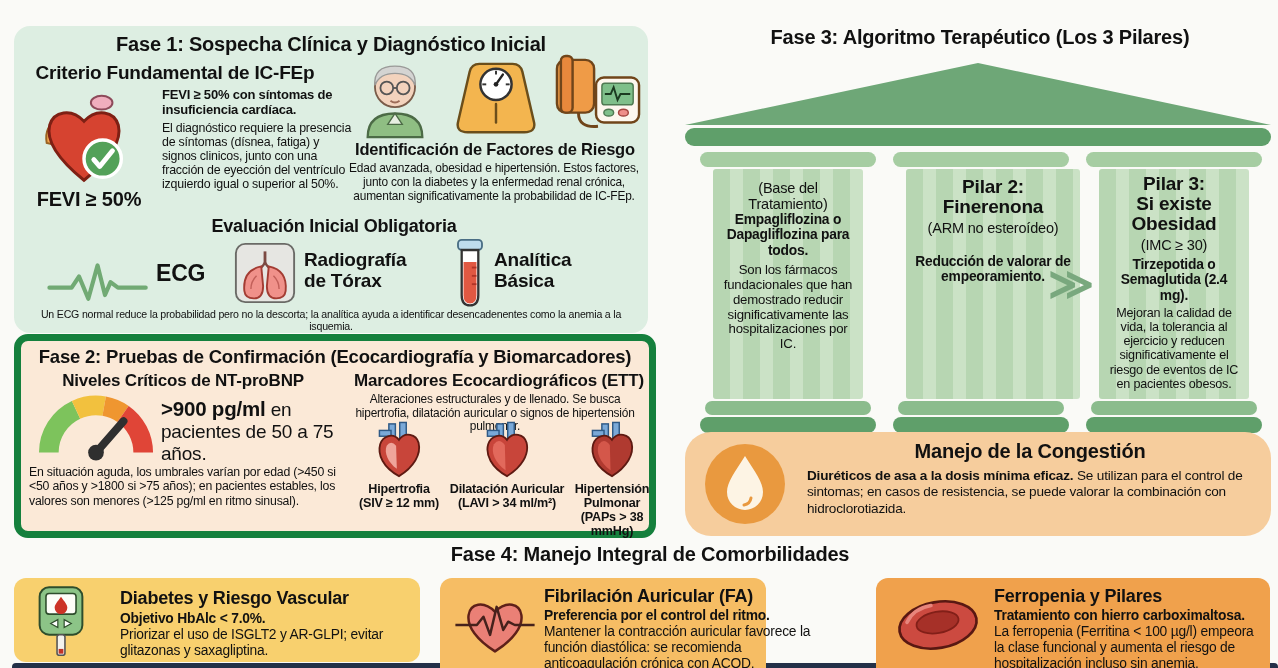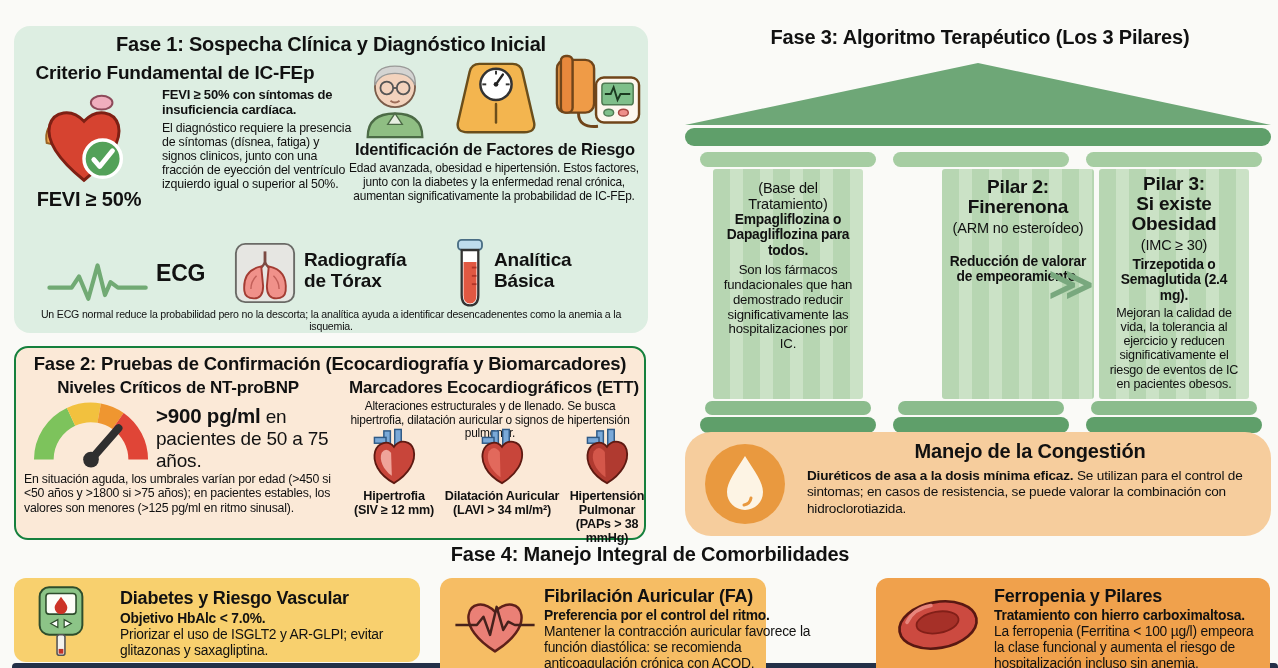--- a/index.html
+++ b/index.html
@@ -4,21 +4,21 @@
 <style>
   html,body{margin:0;padding:0;background:#f7f7f3;}
   #stage{position:relative;width:1278px;height:668px;background:#fafaf7;overflow:hidden;
          font-family:"Liberation Sans",sans-serif;color:#111;letter-spacing:-0.2px;}
   .abs{position:absolute;}
   .ctr{text-align:center;}
   .pre{white-space:pre-line;}
   .b{font-weight:bold;}
   
   #fase1{left:14px;top:26px;width:634px;height:307px;background:#ddeee2;border-radius:16px;}
-  #fase2{left:14px;top:346px;width:628px;height:190px;background:#fbe9d7;border:2px solid #15803d;border-radius:14px;}
+  #fase2{left:14px;top:334px;width:628px;height:190px;background:#fbe9d7;border:7px solid #15803d;border-radius:14px;}
   #congestion{left:685px;top:432px;width:586px;height:104px;background:#f6cd9d;border-radius:26px;}
   #fase4-card-0{left:14px;top:578px;width:406px;height:84px;background:#f8d06e;border-radius:12px;z-index:2;}
   #fase4-card-1{left:440px;top:578px;width:326px;height:90px;background:#f6bd64;border-radius:12px 12px 0 0;z-index:2;}
   #fase4-card-2{left:876px;top:578px;width:394px;height:90px;background:#f0a14c;border-radius:12px 12px 0 0;z-index:2;}
   #bottom-bar{left:12px;top:663px;width:1266px;height:5px;background:#233048;border-radius:4px 4px 0 0;z-index:1;}
   .section-title{font-weight:bold;font-size:20px;}
   .sub-title{font-weight:bold;font-size:17px;}
   
   .roof{width:0;height:0;border-left:293px solid transparent;border-right:293px solid transparent;border-bottom:62px solid #6ea777;left:685px;top:63px;}
   .architrave{left:685px;top:128px;width:586px;height:18px;border-radius:9px;background:#5f9f6a;}
@@ -100,20 +100,21 @@
         <rect x="54" y="30" width="32" height="22" rx="3" fill="#7fbf8a" stroke="#4f7a52" stroke-width="1.5"></rect>
         <polyline points="57,41 63,41 66,34 70,47 73,41 83,41" fill="none" stroke="#1c3a20" stroke-width="2"></polyline>
         <ellipse cx="61" cy="60" rx="5" ry="3.5" fill="#7fbf8a" stroke="#4f7a52" stroke-width="1.5"></ellipse>
         <ellipse cx="76" cy="60" rx="5" ry="3.5" fill="#ef8f8a" stroke="#a3453f" stroke-width="1.5"></ellipse>
       </svg>
     </div>
 
     <div class="abs ctr" style="left:330px;top:114px;width:302px;font-weight:bold;font-size:16.5px;">Identificación de Factores de Riesgo</div>
     <div class="abs ctr" style="left:322px;top:136px;width:316px;font-size:11.9px;line-height:1.16;text-align:center;">Edad avanzada, obesidad e hipertensión. Estos factores, junto con la diabetes y la enfermedad renal crónica, aumentan significativamente la probabilidad de IC-FEp.</div>
 
+    <div class="abs ctr" style="left:160px;top:190px;width:320px;font-weight:bold;font-size:18px;">Evaluación Inicial Obligatoria</div>
 
     <div class="abs" style="left:32px;top:232px;">
       <svg width="105" height="50" viewBox="0 0 110 54">
         <polyline points="2,32 26,32 34,20 44,44 54,8 62,40 68,26 76,32 106,32" fill="none" stroke="#71aa74" stroke-width="4.5" stroke-linecap="round" stroke-linejoin="round"></polyline>
       </svg>
     </div>
     <div class="abs b" style="left:142px;top:234px;font-size:23px;">ECG</div>
 
     <div class="abs" style="left:220px;top:216px;">
       <svg width="62" height="62" viewBox="0 0 66 66">
@@ -213,21 +214,21 @@
     <div class="pillar-text">
       <div class="pillar-sub">(Base del Tratamiento)</div>
       <div class="pillar-lead">Empagliflozina o Dapagliflozina para todos.</div>
       <div class="pillar-body">Son los fármacos fundacionales que han demostrado reducir significativamente las hospitalizaciones por IC.</div>
     </div>
   </div>
   <div class="abs base1" style="left:705px;top:401px;width:166px;"></div>
   <div class="abs base2" style="left:700px;top:417px;width:176px;"></div>
 
   <div class="abs capital" style="left:893px;top:152px;width:176px;"></div>
-  <div class="abs shaft" style="left:906px;top:169px;width:152px;height:230px;margin-left:36px;">
+  <div class="abs shaft" style="left:906px;top:169px;width:174px;height:230px;">
     <div class="pillar-text">
       <div class="pillar-head pre">Pilar 2:
 Finerenona</div>
       <div class="pillar-sub">(ARM no esteroídeo)</div>
       <div class="pillar-lead" style="margin-top:18px;">Reducción de valorar de empeoramiento.</div>
     </div>
   </div>
   <div class="abs base1" style="left:898px;top:401px;width:166px;"></div>
   <div class="abs base2" style="left:893px;top:417px;width:176px;"></div>
 

